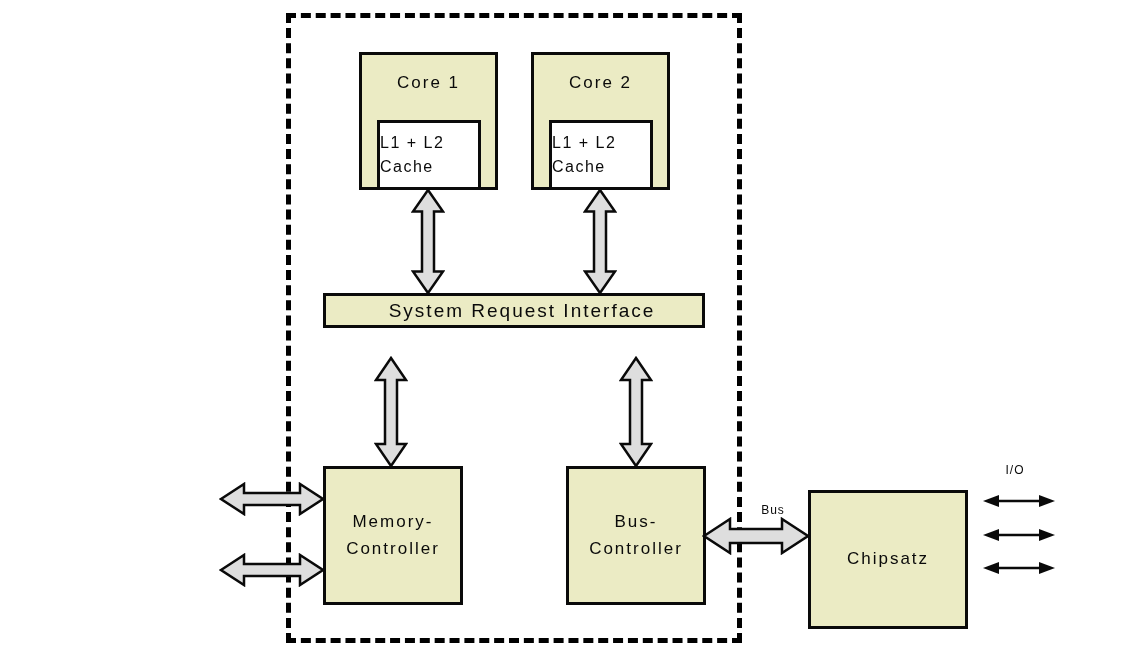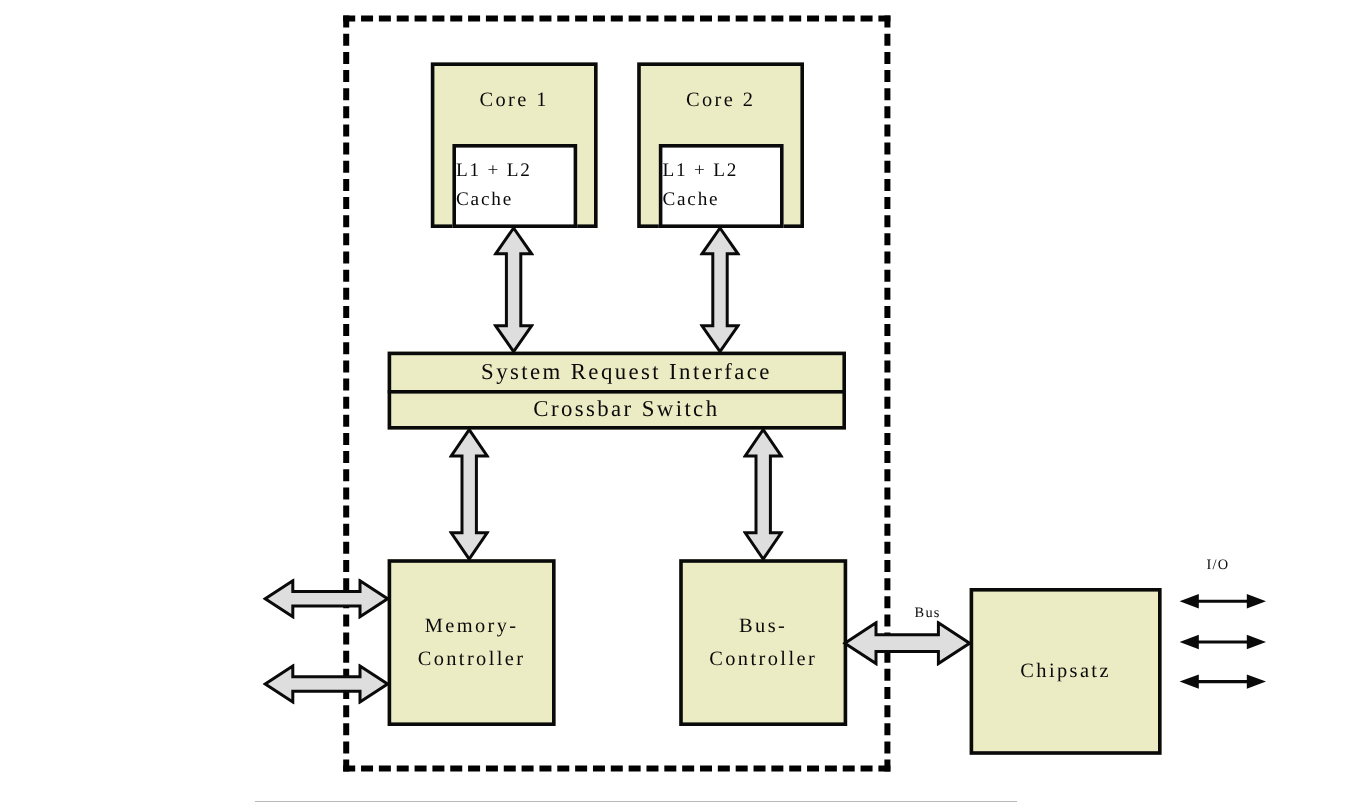--- a/index.html
+++ b/index.html
@@ -8,21 +8,21 @@
     --arrow-fill:#dedede;
     --line-color:#0a0a0a;
     --background:#ffffff;
     --cache-fill:#ffffff;
   }
   html,body{margin:0;padding:0;background:#888;}
   .stage{
     position:relative;
     width:1126px;height:668px;
     background:var(--background);
-    font-family:Liberation Serif, serif;
+    font-family:Liberation Sans, sans-serif;
     color:#0a0a0a;
     overflow:hidden;
     margin:0 auto;
   }
   .abs{position:absolute;box-sizing:border-box;}
   .node{
     background:var(--box-fill);
     border:3px solid var(--box-border);
     display:flex;align-items:center;justify-content:center;
     text-align:center;
@@ -81,23 +81,20 @@
 
   <div class="abs cache" style="left:549px;top:120px;width:104px;height:70px;">
     <span class="lbl">L1 + L2</span>
     <span class="lbl">Cache</span>
   </div>
 
   <div class="abs bar" style="left:323px;top:293px;width:382px;height:35px;">
     <span>System Request Interface</span>
   </div>
 
-  <div class="abs bar" style="left:323px;top:325px;width:382px;height:33px;">
-    <span>Crossbar Switch</span>
-  </div>
 
   <div class="abs node" style="left:323px;top:466px;width:140px;height:139px;">
     <span class="lbl"><span>Memory-</span><br><span>Controller</span></span>
   </div>
 
   <div class="abs node" style="left:566px;top:466px;width:140px;height:139px;">
     <span class="lbl"><span>Bus-</span><br><span>Controller</span></span>
   </div>
 
 

